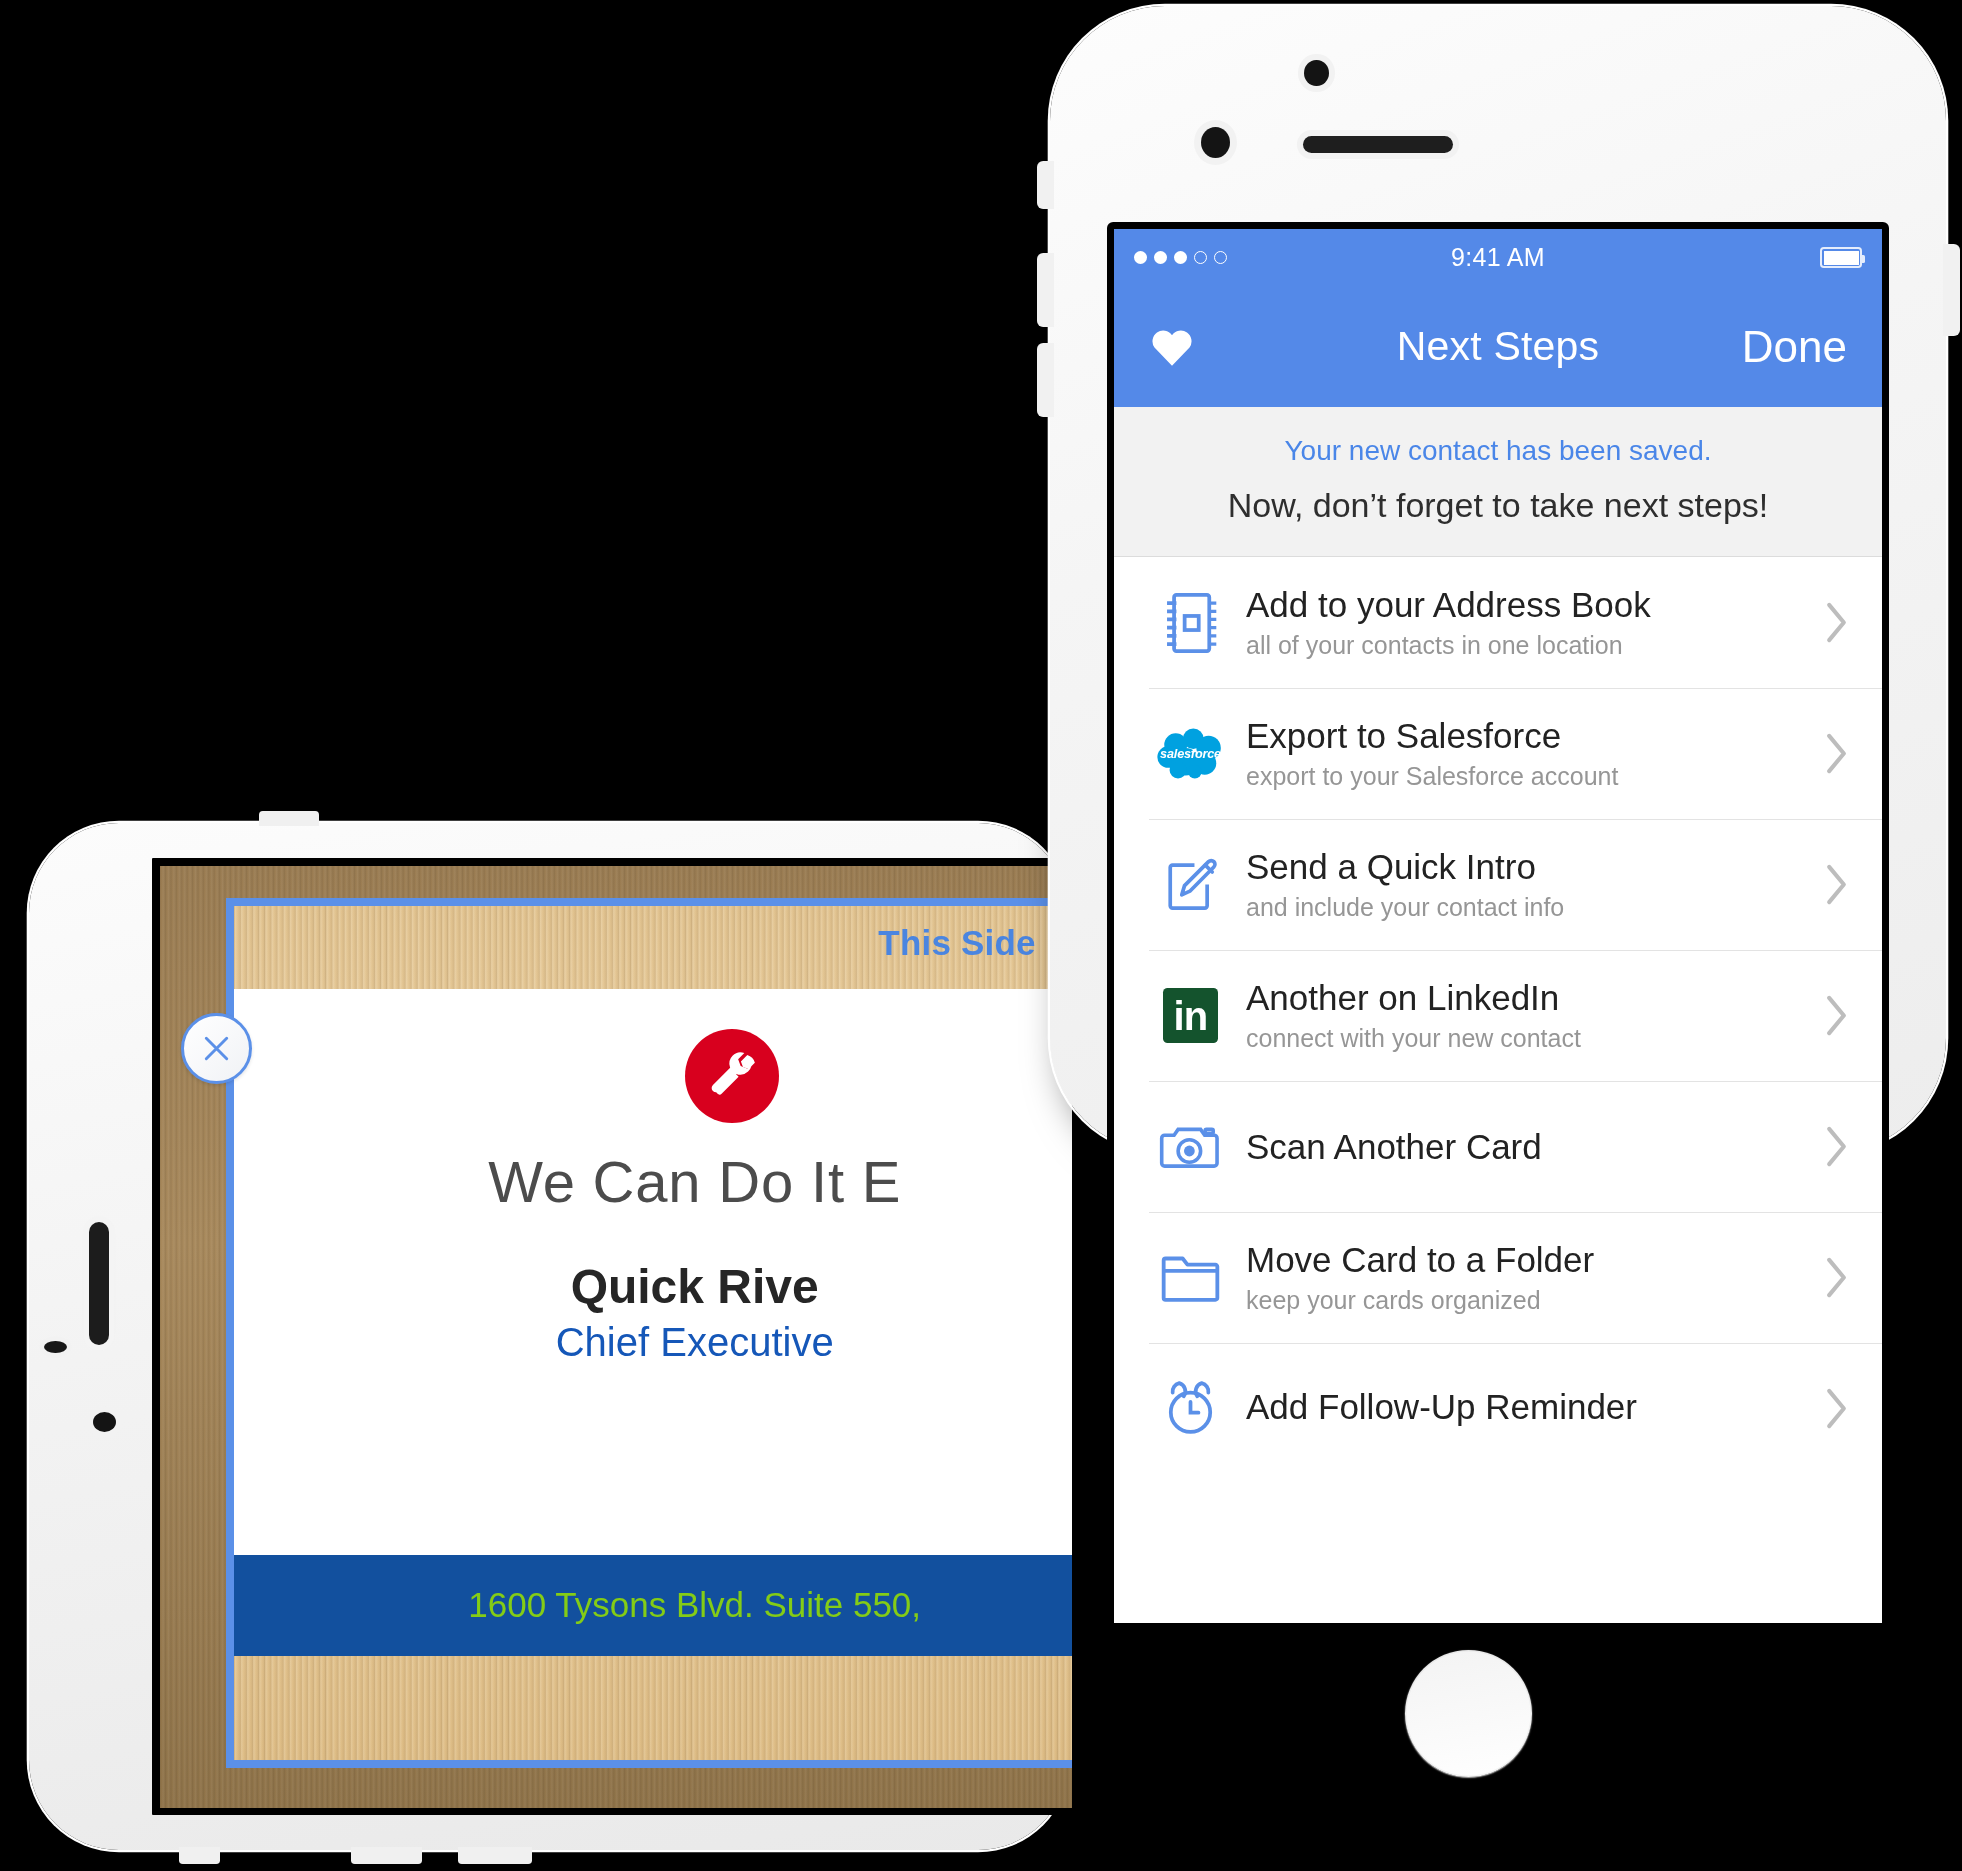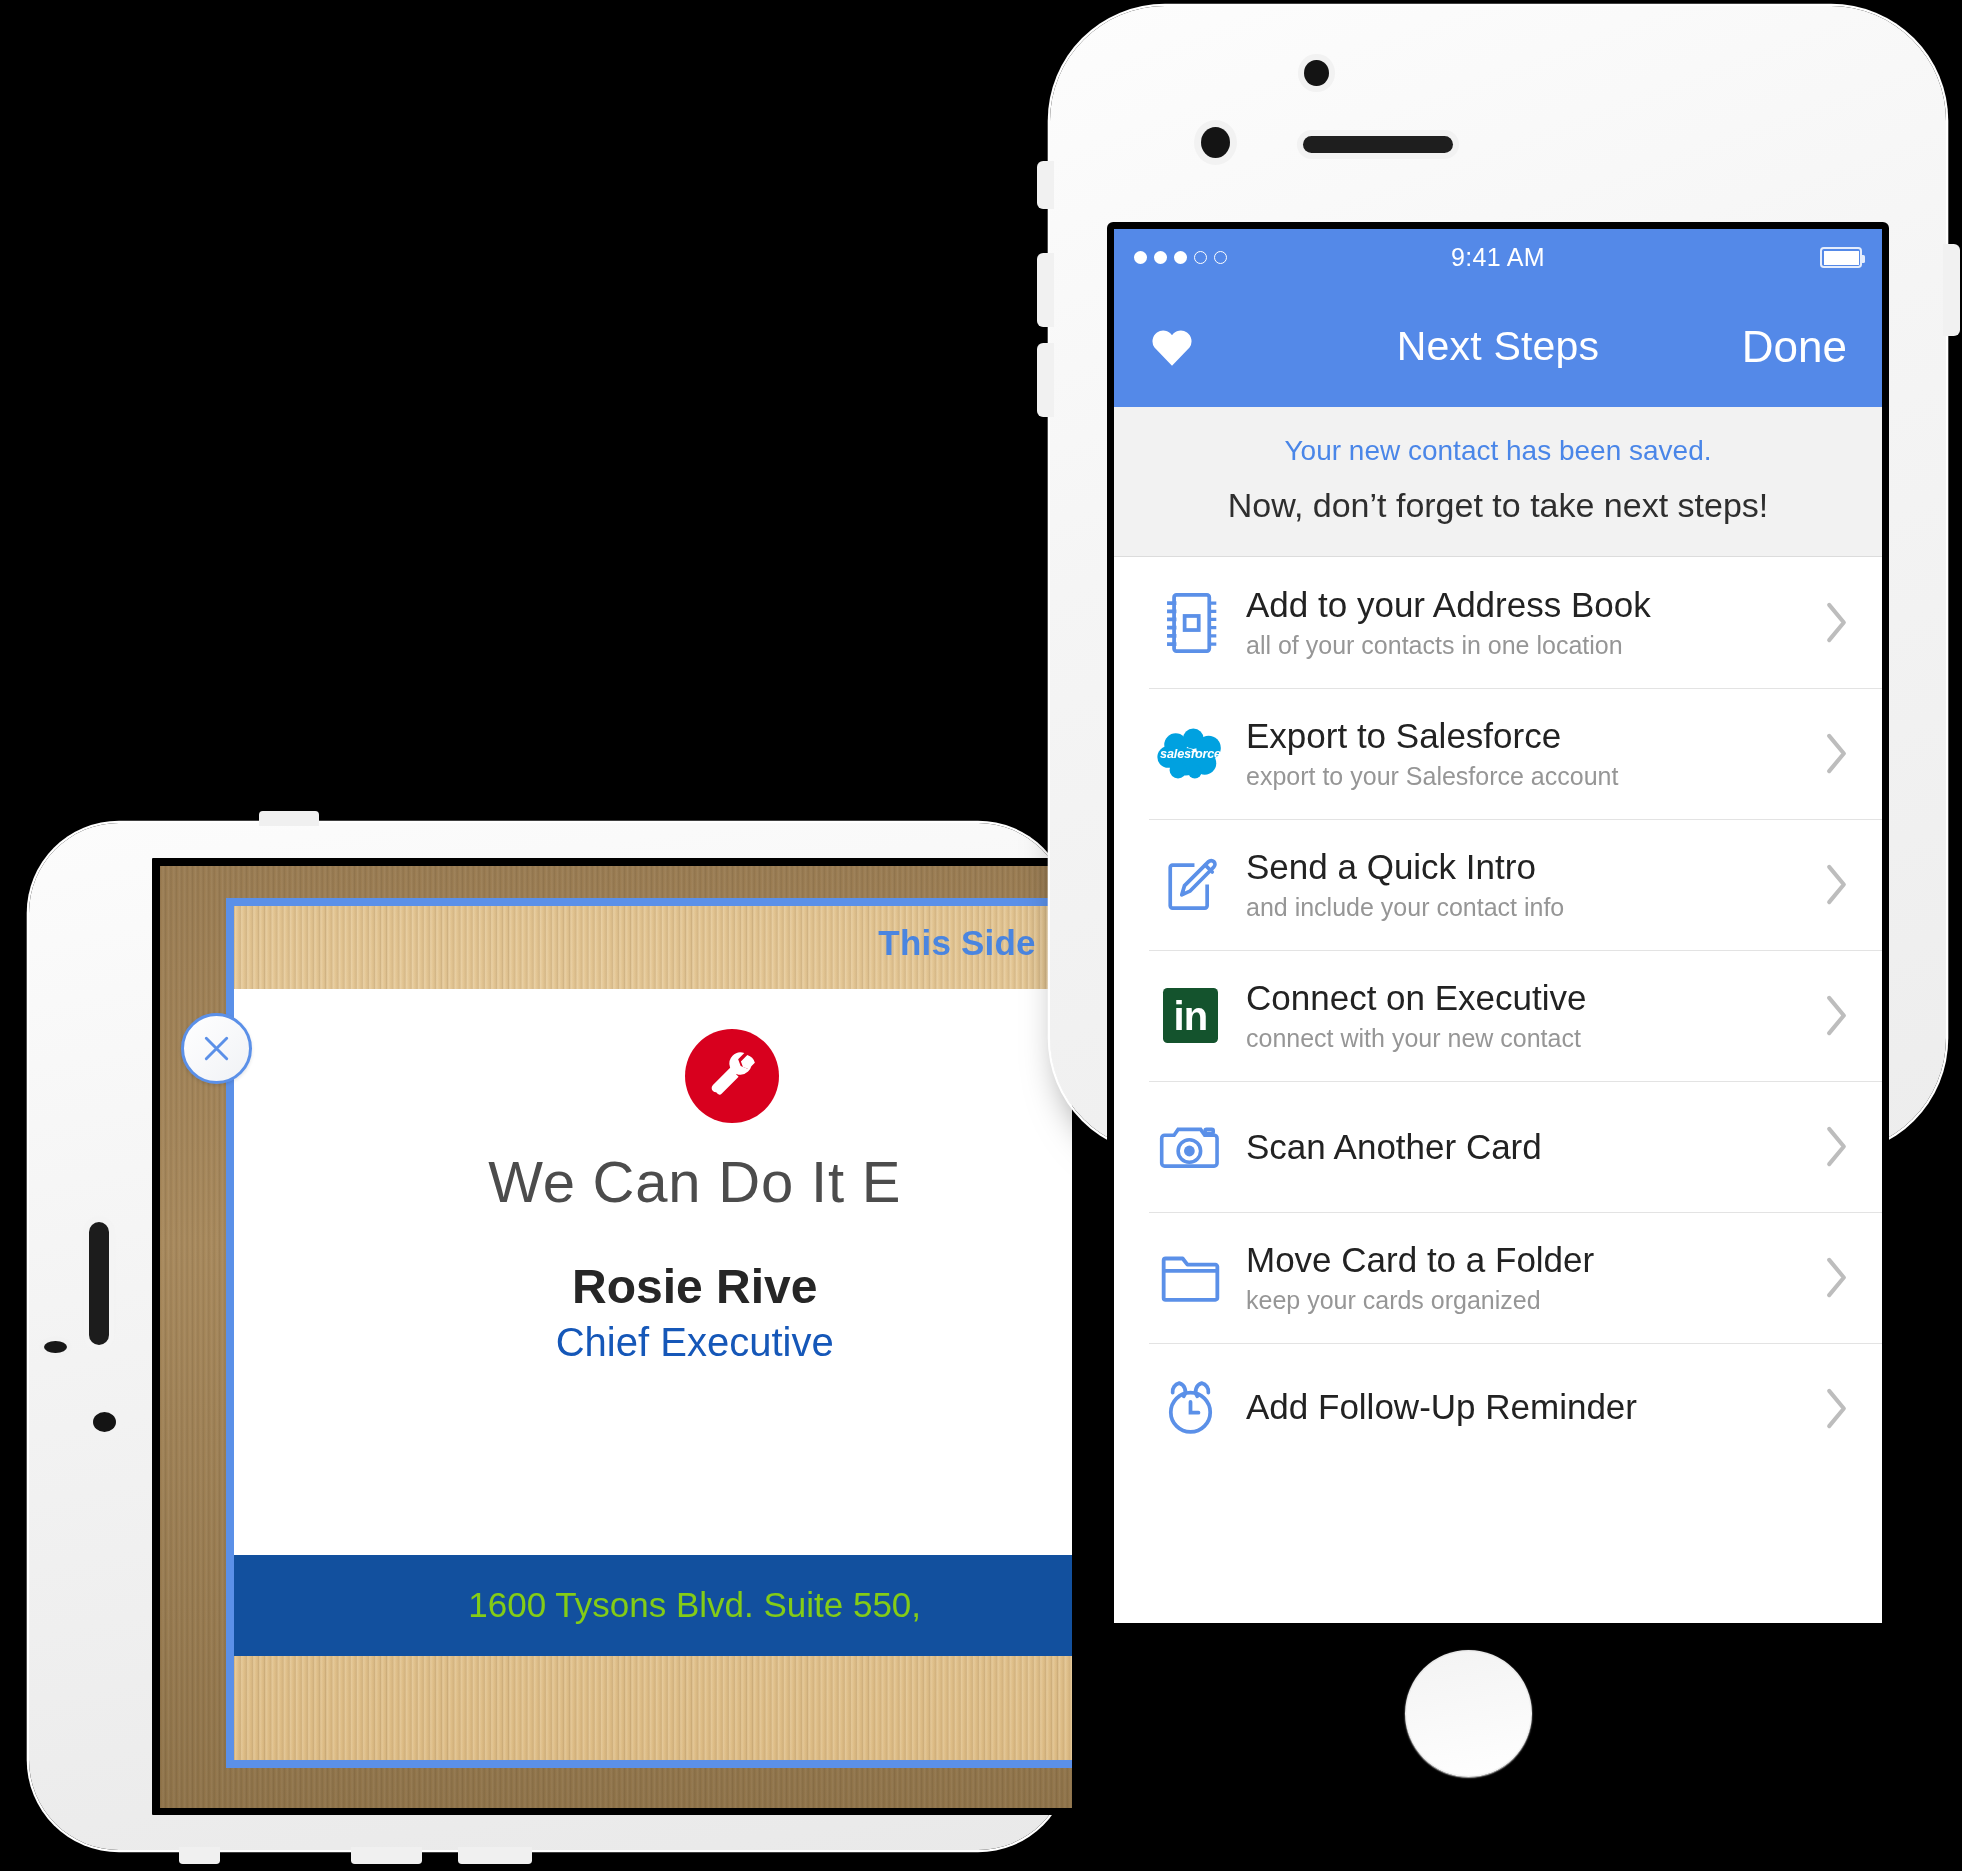--- a/index.html
+++ b/index.html
@@ -240,21 +240,21 @@
           <div class="this-side">This Side</div>
 
           <div class="card-white">
             <div class="logo-badge">
               <svg width="55" height="55" viewBox="0 0 24 24" aria-hidden="true">
                 <path fill="#ffffff" d="M20.5 5.2a4.9 4.9 0 0 1-6.4 6.1L6.6 18.8a1.9 1.9 0 1 1-2.7-2.7l7.5-7.5A4.9 4.9 0 0 1 17.6 2.2L14.9 4.9l1.1 3 3 1.1 2.7-2.7c.1.3.5 0 -1.2-1.1z"></path>
                 <path fill="#ffffff" d="M18.9 3.1 16.1 5.9l.9 2.4 2.4.9 2.8-2.8a5 5 0 0 0-3.3-3.3zM13.2 10.6 5.9 17.9a1.35 1.35 0 1 0 1.9 1.9l7.3-7.3z"></path>
               </svg>
             </div>
             <div class="card-headline">We Can Do It E</div>
-            <div class="card-name">Rosie Rive</div>
+            <div class="card-name">Quick Rive</div>
             <div class="card-title">Chief Executive</div>
             <div class="card-addrbar">
               <span class="card-addr">1600 Tysons Blvd. Suite 550,</span>
             </div>
           </div>
         </div>
 
         <div class="close-btn">
           <svg width="35" height="35" viewBox="0 0 24 24" aria-hidden="true">
             <path d="M5 5 L19 19 M19 5 L5 19" stroke="#5b90e8" stroke-width="2" stroke-linecap="round" fill="none"></path>
@@ -375,21 +375,21 @@
         </div>
       </div>
 
       <div class="row">
         <div class="row-icon">
           <div class="li-box">
             <span class="li-in">in</span>
           </div>
         </div>
         <div class="row-text">
-          <div class="row-title">Connect on Executive</div>
+          <div class="row-title">Another on LinkedIn</div>
           <div class="row-sub">connect with your new contact</div>
         </div>
         <div class="chev">
           <svg width="26" height="43" viewBox="0 0 12 22" fill="none" stroke="#bdbdbd" stroke-width="2.1" stroke-linecap="round" stroke-linejoin="round">
               <path d="M2 2l7.5 9L2 20"></path>
             </svg>
         </div>
       </div>
 
       <div class="row">

